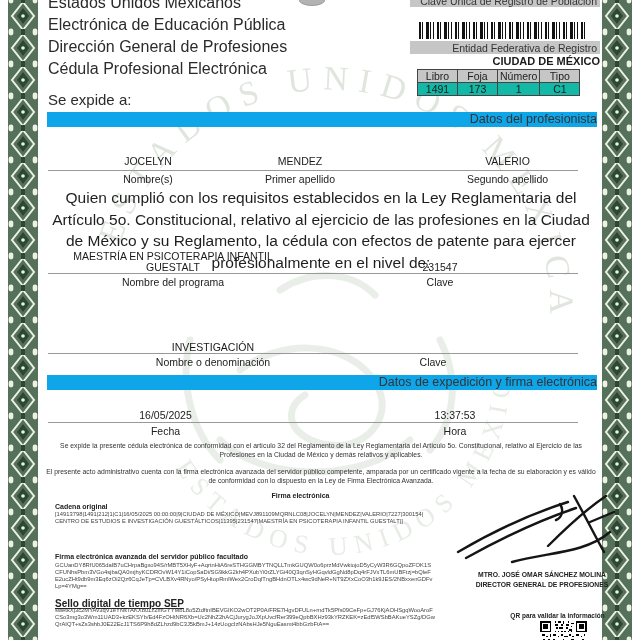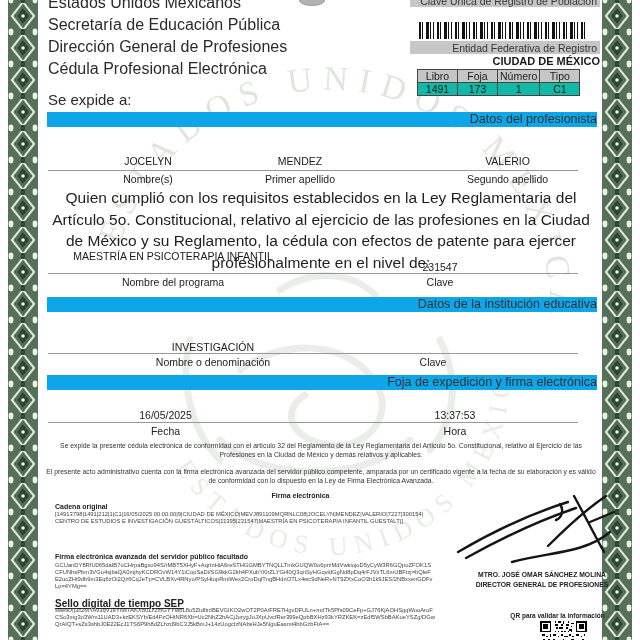--- a/index.html
+++ b/index.html
@@ -102,21 +102,21 @@
       <path d="M150 300 C 140 340, 150 390, 180 420"></path>
       <path d="M400 300 C 420 340, 415 380, 390 410"></path>
       <path d="M240 250 C 270 230, 310 230, 335 255"></path>
     </g>
   </svg>
 
   <div class="content">
 
     <div class="hdr">
       <div>Estados Unidos Mexicanos</div>
-      <div>Secretaría de Educación Pública</div>
+      <div>Electrónica de Educación Pública</div>
       <div>Dirección General de Profesiones</div>
       <div>Cédula Profesional Electrónica</div>
     </div>
 
     <div class="seal-ellipse"></div>
 
     <div class="graybar tr-bar curp-bar">Clave Única de Registro de Población</div>
     <div class="barcode"></div>
     <div class="graybar tr-bar ent-bar">Entidad Federativa de Registro</div>
     <div class="ent-val">CIUDAD DE MÉXICO</div>
@@ -146,34 +146,34 @@
     <div class="field fval" style="left:210px; top:156px; width:180px;">MENDEZ</div>
     <div class="field fval" style="left:420px; top:156px; width:175px;">VALERIO</div>
     <div class="uline" style="top:170px;"></div>
     <div class="field flabel" style="left:48px; top:173px; width:200px;">Nombre(s)</div>
     <div class="field flabel" style="left:210px; top:173px; width:180px;">Primer apellido</div>
     <div class="field flabel" style="left:420px; top:173px; width:175px;">Segundo apellido</div>
 
     <div class="legal legal-big" style="top:187px;">Quien cumplió con los requisitos establecidos en la Ley Reglamentaria del Artículo 5o. Constitucional, relativo al ejercicio de las profesiones en la Ciudad de México y su Reglamento, la cédula con efectos de patente para ejercer profesionalmente en el nivel de:</div>
 
     <div class="field fval" style="left:48px; top:251px; width:250px;">MAESTRÍA EN PSICOTERAPIA INFANTIL</div>
+    <div class="field fval" style="left:48px; top:262px; width:250px;">GUESTALT</div>
     <div class="field fval" style="left:330px; top:262px; width:220px;">231547</div>
     <div class="uline" style="top:273px;"></div>
     <div class="field flabel" style="left:48px; top:276px; width:250px;">Nombre del programa</div>
     <div class="field flabel" style="left:330px; top:276px; width:220px;">Clave</div>
 
-    <div class="secbar" style="top:297px;">Datos de la institución educativa</div>
 
     <div class="field fval" style="left:48px; top:342px; width:330px;">INVESTIGACIÓN</div>
     <div class="field fval" style="left:323px; top:342px; width:220px;margin-top:33px;">300154</div>
     <div class="uline" style="top:353px;"></div>
     <div class="field flabel" style="left:48px; top:356px; width:330px;">Nombre o denominación</div>
     <div class="field flabel" style="left:323px; top:356px; width:220px;">Clave</div>
 
-    <div class="secbar" style="top:375px;">Foja de expedición y firma electrónica</div>
+    <div class="secbar" style="top:375px;">Datos de expedición y firma electrónica</div>
 
     <div class="field fval" style="left:48px; top:410px; width:235px;">16/05/2025</div>
     <div class="field fval" style="left:340px; top:410px; width:230px;">13:37:53</div>
     <div class="uline" style="top:422px;"></div>
     <div class="field flabel" style="left:48px; top:425px; width:235px;">Fecha</div>
     <div class="field flabel" style="left:340px; top:425px; width:230px;">Hora</div>
 
     <div class="legal legal-small" style="top:441px;">Se expide la presente cédula electrónica de conformidad con el artículo 32 del Reglamento de la Ley Reglamentaria del Artículo 5o. Constitucional, relativo al Ejercicio de las Profesiones en la Ciudad de México y demás relativos y aplicables.</div>
     <div class="legal legal-small" style="top:467px;">El presente acto administrativo cuenta con la firma electrónica avanzada del servidor público competente, amparada por un certificado vigente a la fecha de su elaboración y es válido de conformidad con lo dispuesto en la Ley de Firma Electrónica Avanzada.</div>
 

